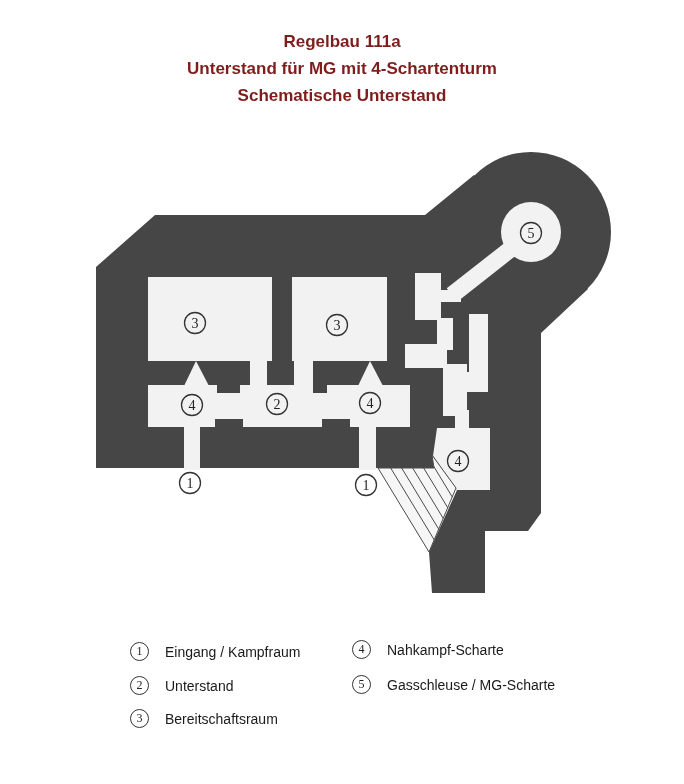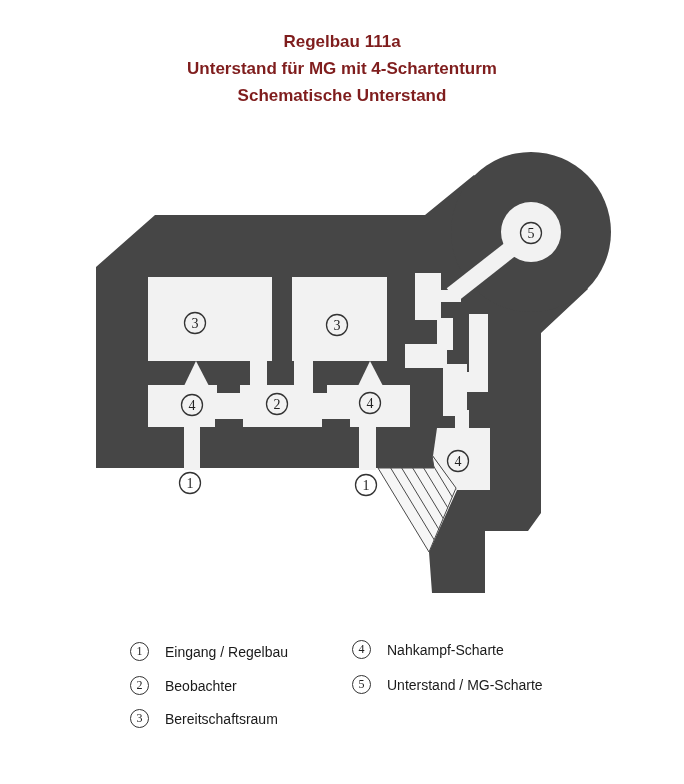--- a/index.html
+++ b/index.html
@@ -140,33 +140,33 @@
       <g>
         <circle cx="531" cy="233" r="10.5" fill="none" stroke="#333333" stroke-width="1.3"></circle>
         <text x="531" y="233" dy=".35em">5</text>
       </g>
     </g>
   </svg>
 
   <div class="legend">
     <div class="legend-row lr-1">
       <span class="legend-circle">1</span>
-      <span class="legend-label">Eingang / Regelbau</span>
+      <span class="legend-label">Eingang / Kampfraum</span>
     </div>
     <div class="legend-row lr-2">
       <span class="legend-circle">2</span>
-      <span class="legend-label">Beobachter</span>
+      <span class="legend-label">Unterstand</span>
     </div>
     <div class="legend-row lr-3">
       <span class="legend-circle">3</span>
       <span class="legend-label">Bereitschaftsraum</span>
     </div>
     <div class="legend-row lr-4">
       <span class="legend-circle">4</span>
       <span class="legend-label">Nahkampf-Scharte</span>
     </div>
     <div class="legend-row lr-5">
       <span class="legend-circle">5</span>
-      <span class="legend-label">Unterstand / MG-Scharte</span>
+      <span class="legend-label">Gasschleuse / MG-Scharte</span>
     </div>
   </div>
 
 </div>
 
 </body></html>

